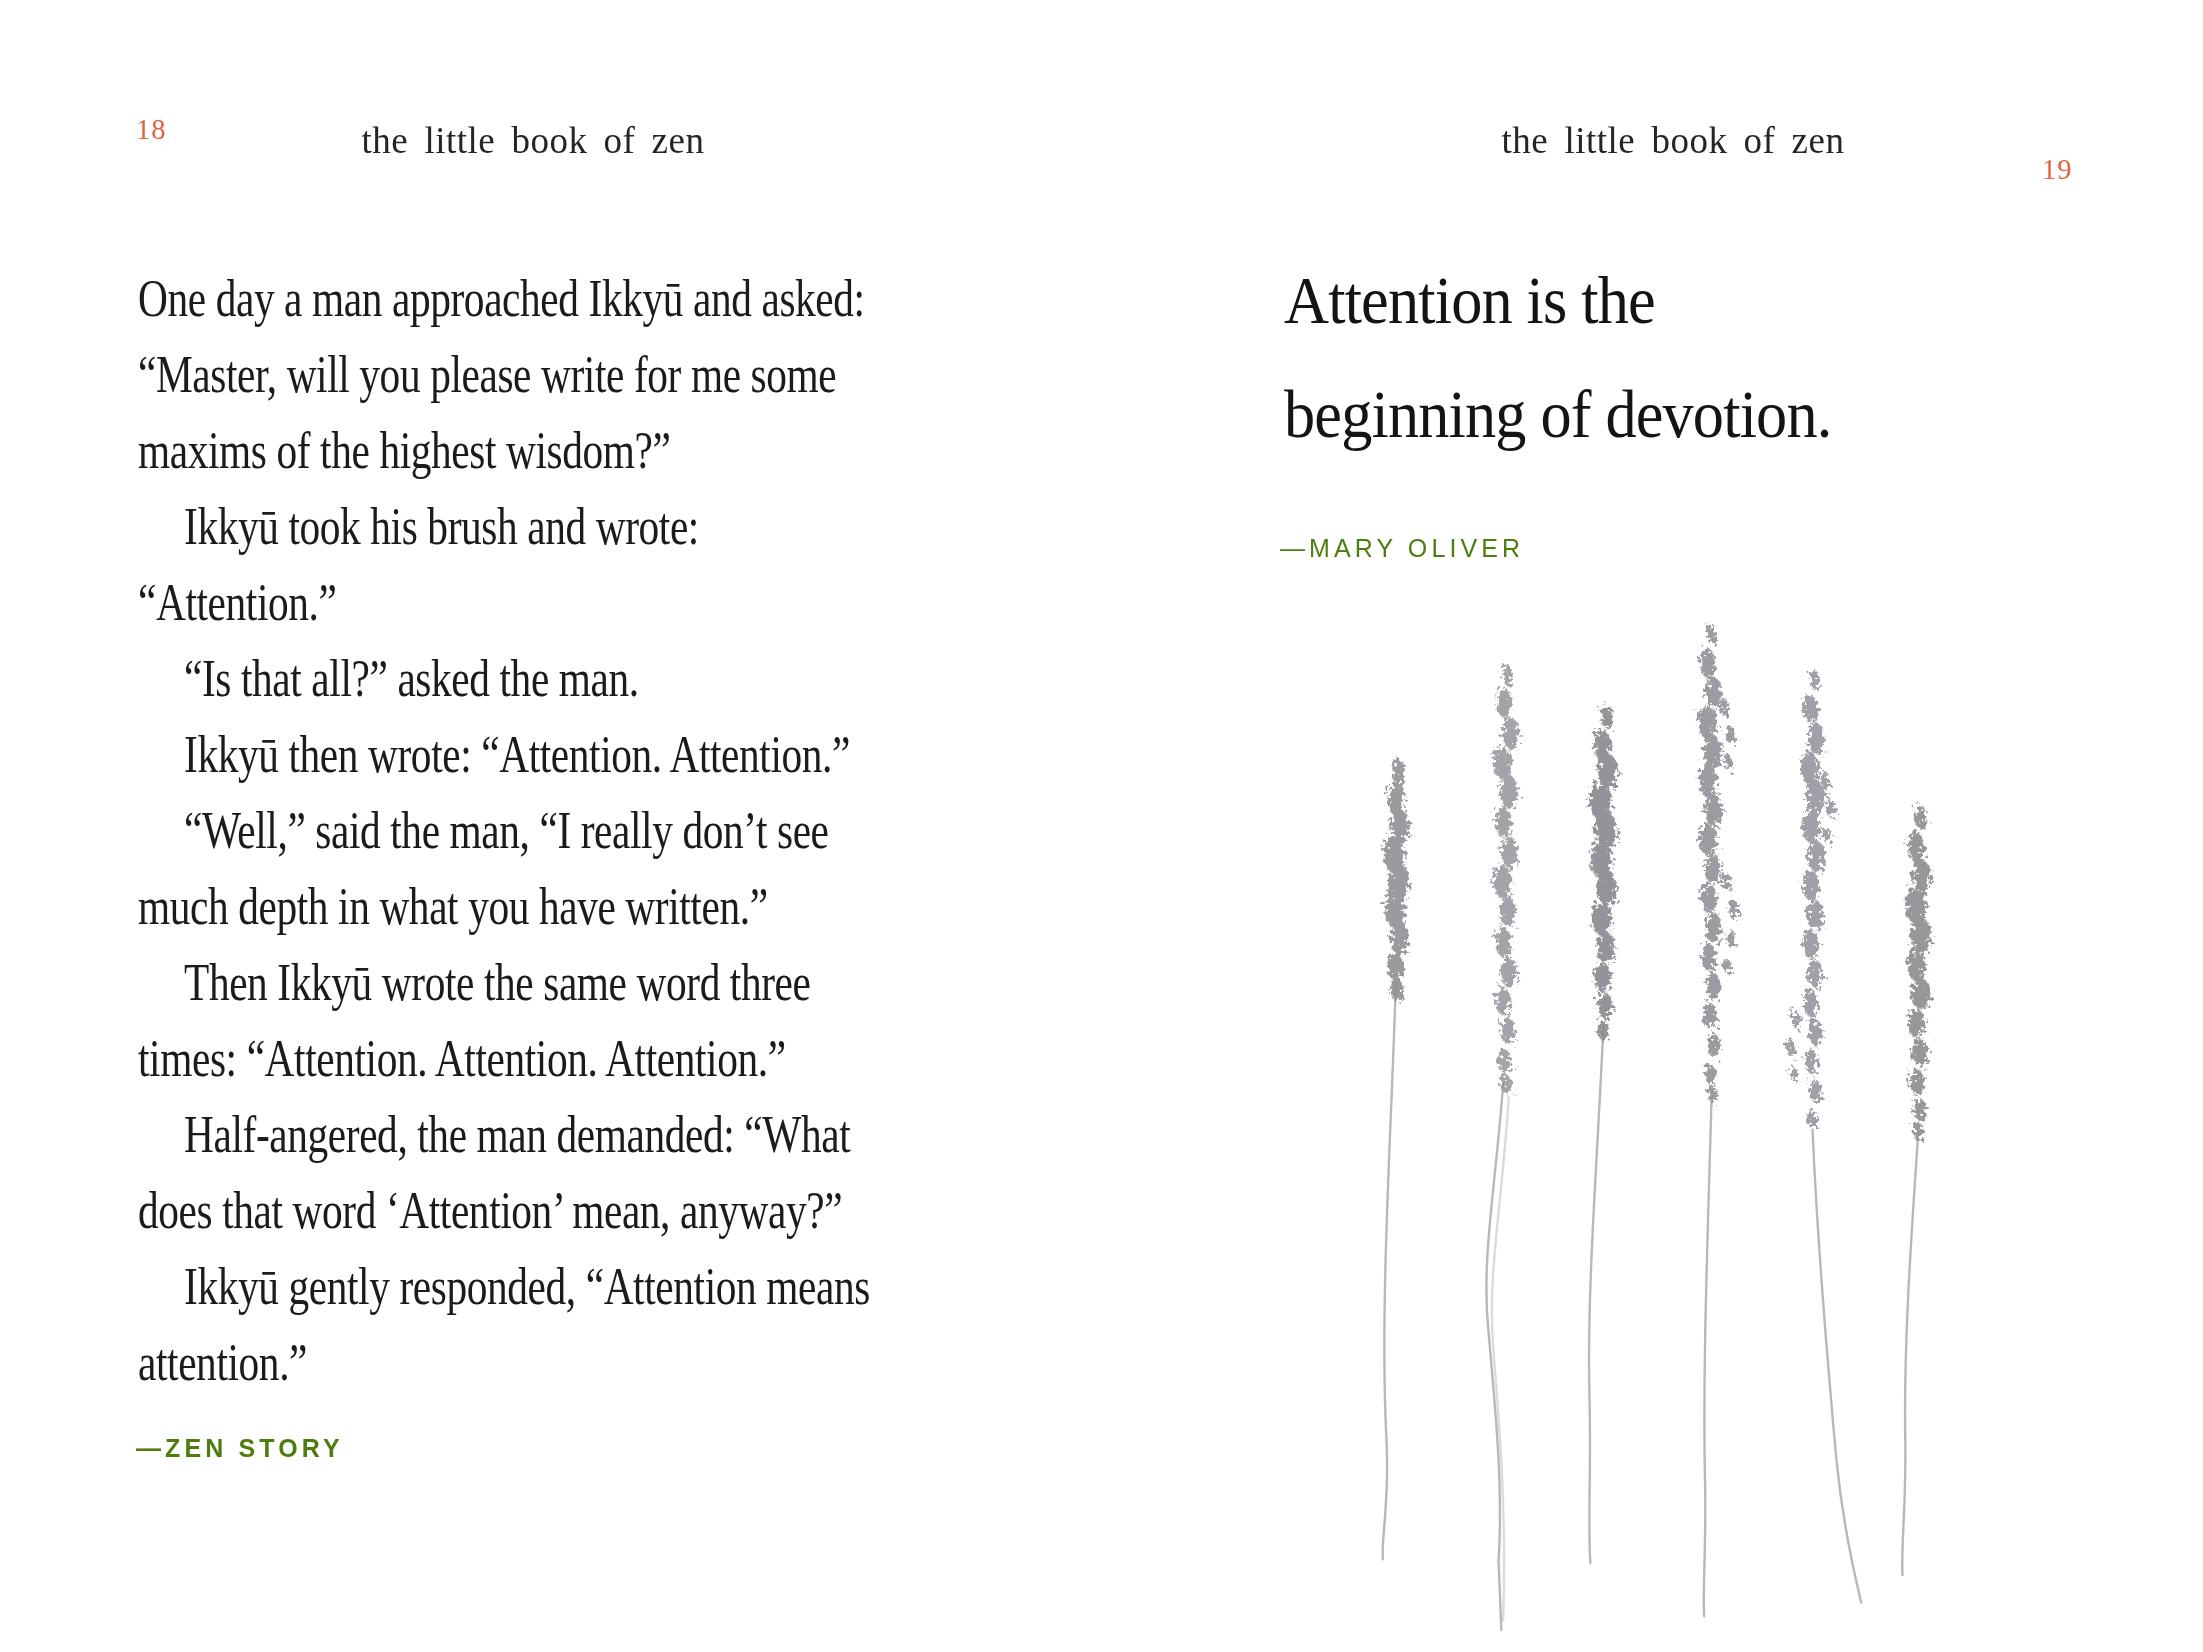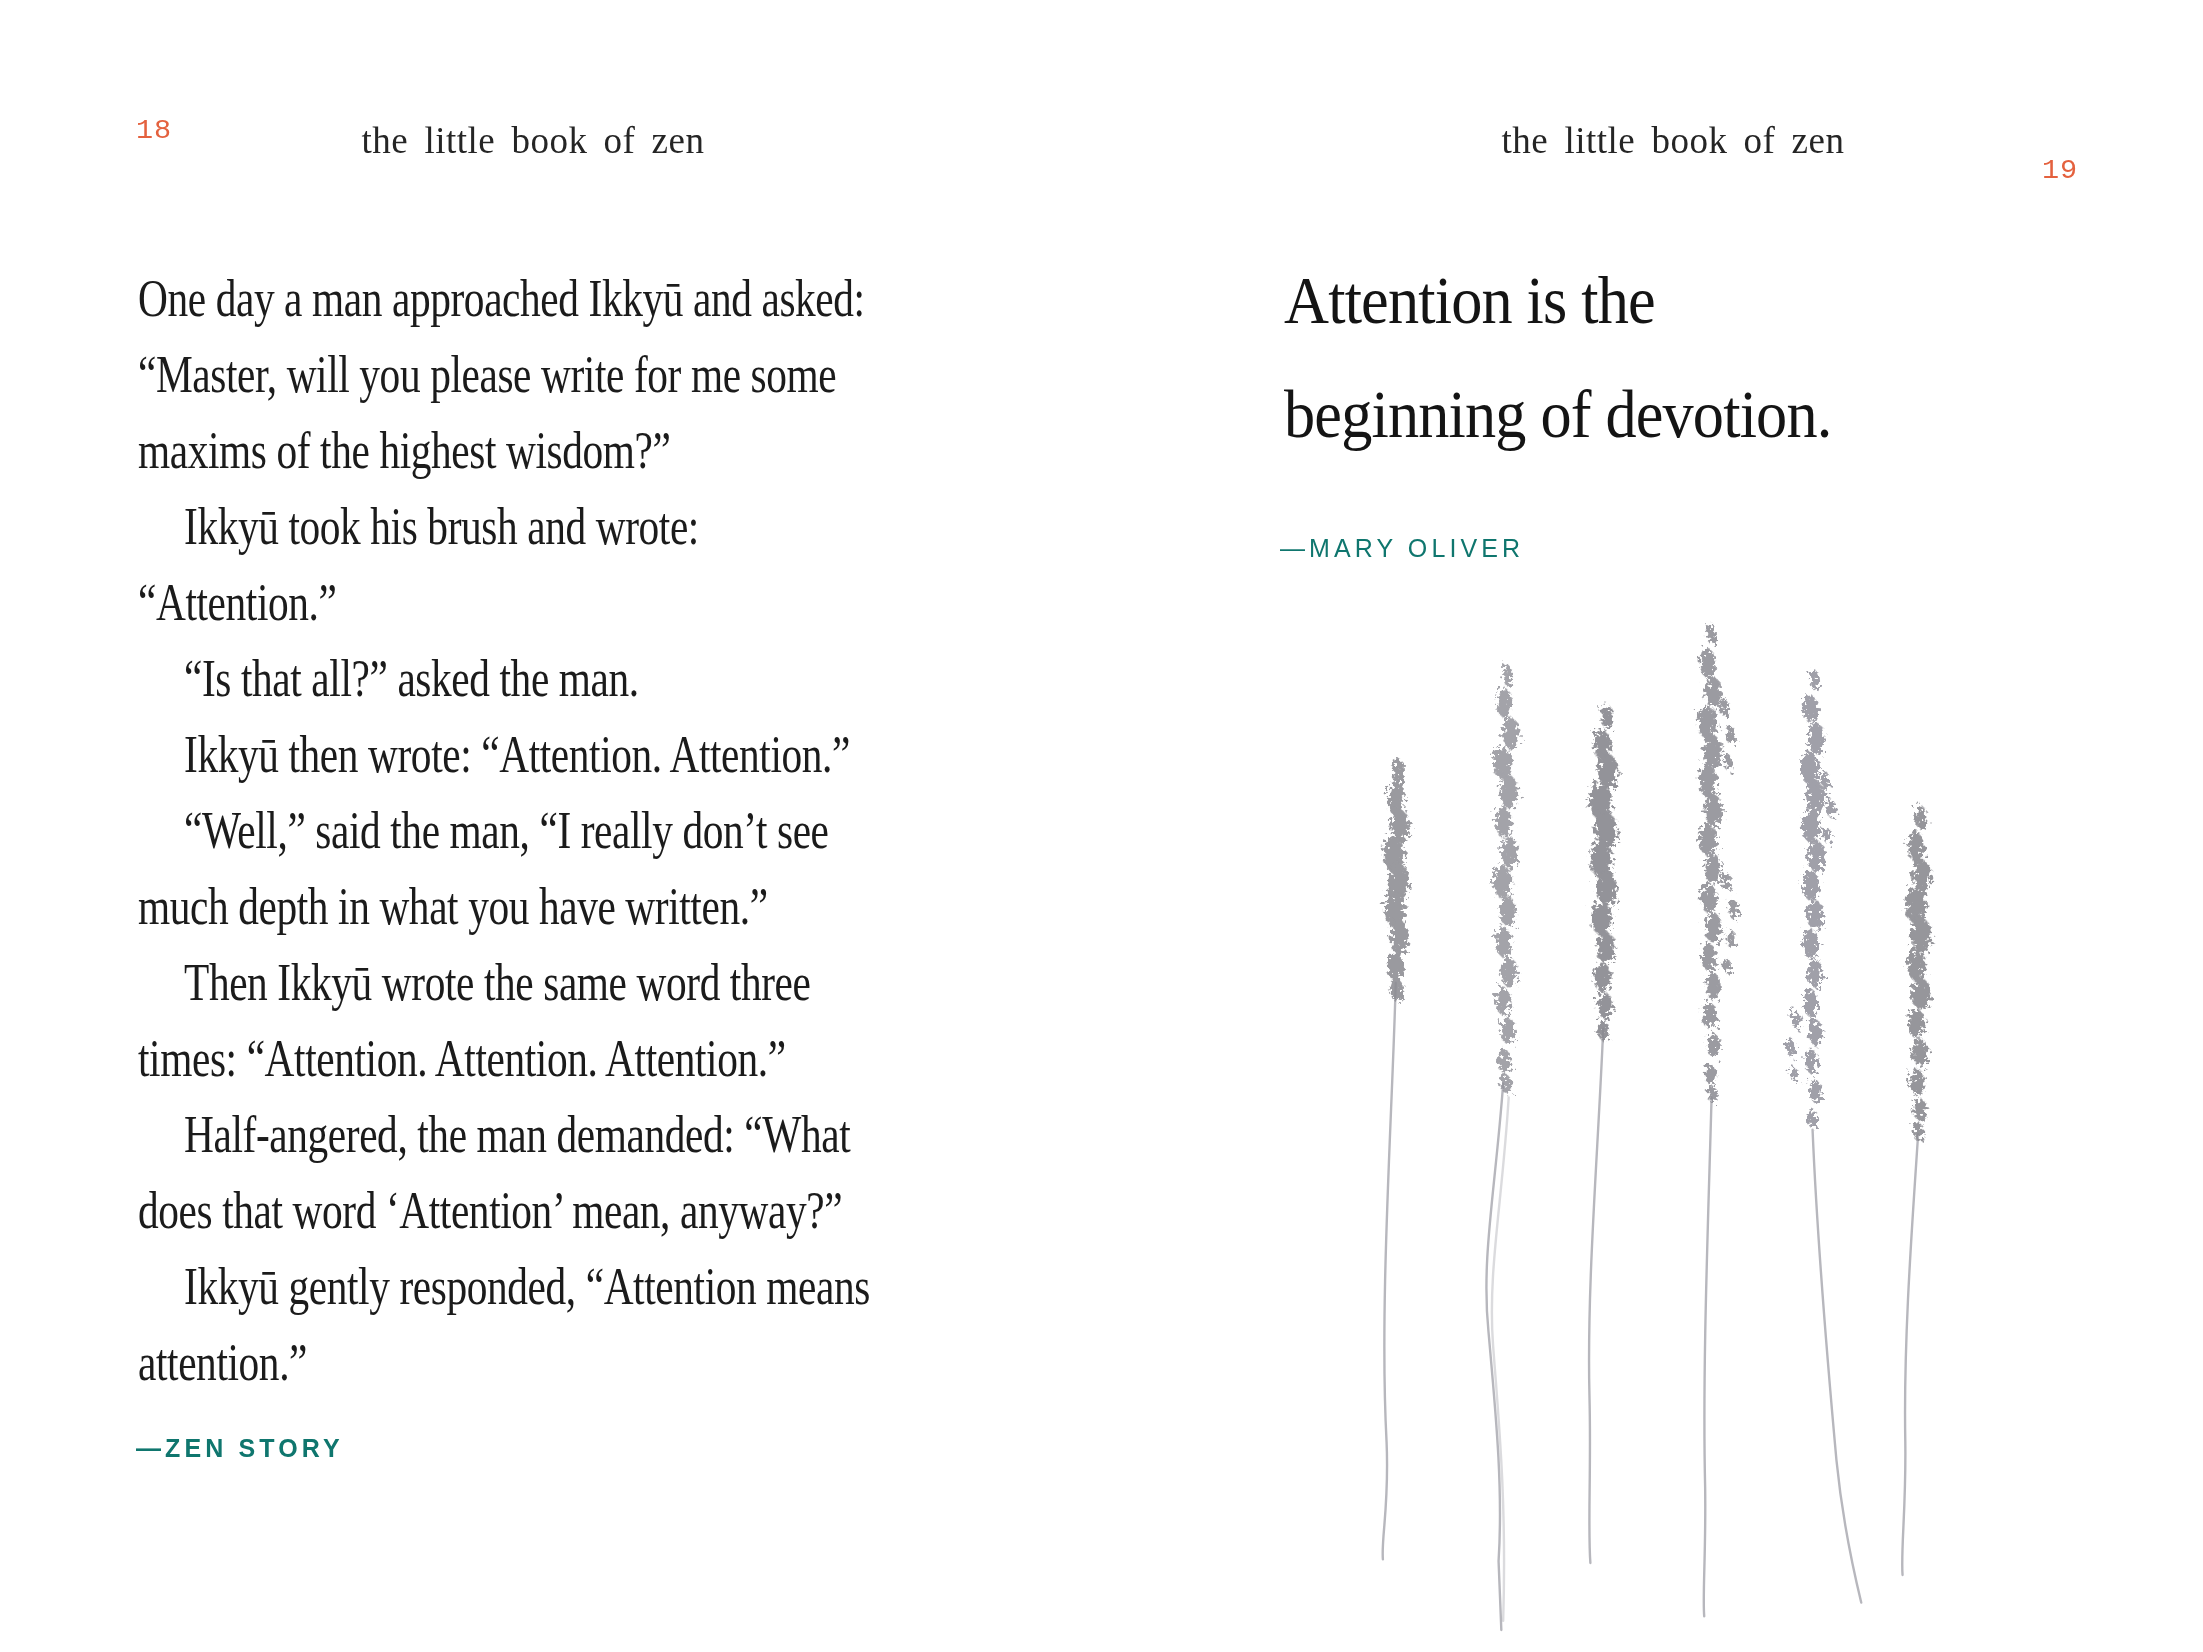--- a/index.html
+++ b/index.html
@@ -9,21 +9,21 @@
     position: relative;
     overflow: hidden;
     font-family: "Liberation Serif", serif;
     color: #1c1c1c;
   }
 
   
   .page-num {
     position: absolute;
     top: 114px;
-    font-family: Liberation Mono, monospace;
+    font-family: Liberation Serif, serif;
     font-size: 28.5px;
     font-weight: 400;
     color: #e4613e;
     letter-spacing: 0.9px;
   }
   #pn-left  { left: 136px; }
   #pn-right { left: 2042px; margin-top: 40px; }
 
   .running-head {
     position: absolute;
@@ -54,21 +54,21 @@
   }
   .story .line { white-space: nowrap; }
   .story .indent { padding-left: 59px; }
 
   
   .attribution {
     position: absolute;
     font-family: "Liberation Sans", sans-serif;
     font-size: 25px;
     letter-spacing: 4.1px;
-    color: #0f766e;
+    color: #4d7c0f;
     white-space: nowrap;
   }
   #attr-left  { left: 136px; top: 1434px; font-weight: bold; }
   #attr-right { left: 1280px; top: 534px; }
 
   
   .quote {
     position: absolute;
     left: 1284px; top: 243px;
     width: 992px;

